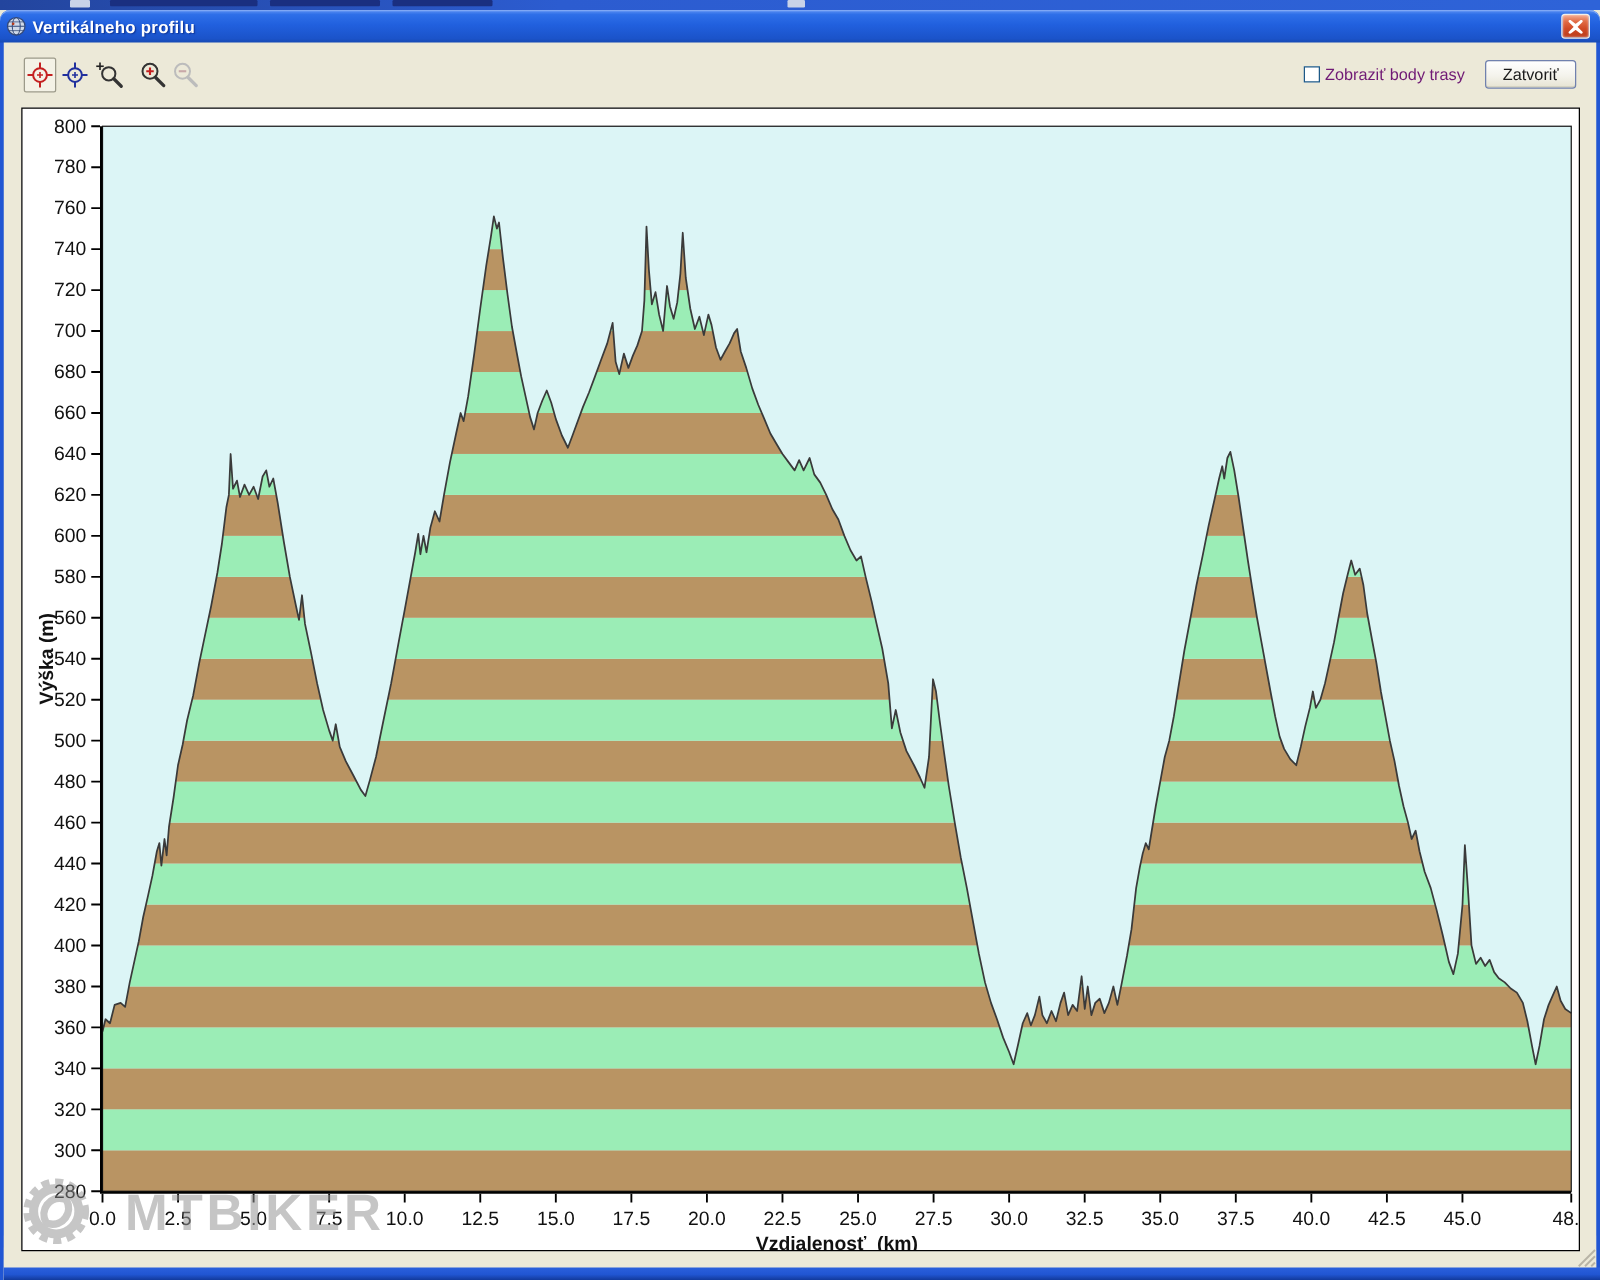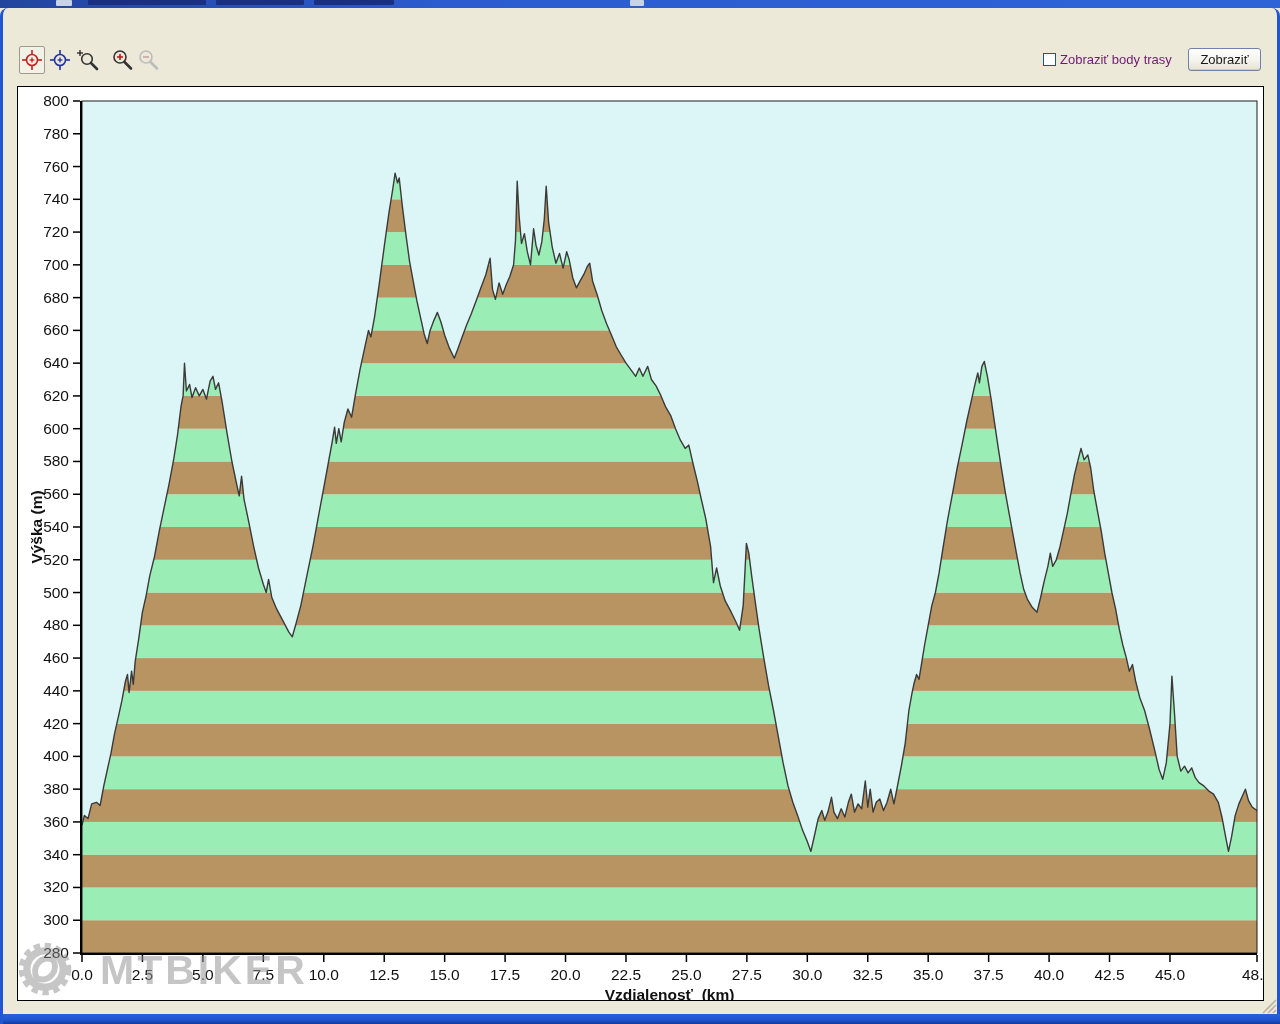--- a/index.html
+++ b/index.html
@@ -65,20 +65,38 @@
 <div class="top-strip">
   <div class="frag" style="left:88px;width:118px;"></div>
   <div class="frag" style="left:216px;width:88px;"></div>
   <div class="frag" style="left:314px;width:80px;"></div>
   <div class="tiny-ico" style="left:56px;width:16px;"></div>
   <div class="tiny-ico" style="left:630px;width:14px;"></div>
 </div>
 
 <div class="window">
 
+  <div class="titlebar">
+    <span style="display:inline-flex;">
+      <svg width="16" height="16" viewBox="0 0 16 16">
+        <circle cx="8" cy="8" r="7" fill="#CFD9E8" stroke="#33497A" stroke-width="1"></circle>
+        <ellipse cx="8" cy="8" rx="3.2" ry="7" fill="none" stroke="#33497A" stroke-width=".8"></ellipse>
+        <line x1="1" y1="8" x2="15" y2="8" stroke="#33497A" stroke-width=".8"></line>
+        <line x1="2.2" y1="4.5" x2="13.8" y2="4.5" stroke="#33497A" stroke-width=".6"></line>
+        <line x1="2.2" y1="11.5" x2="13.8" y2="11.5" stroke="#33497A" stroke-width=".6"></line>
+        <circle cx="5.5" cy="6" r="1.1" fill="#B83A1A"></circle>
+      </svg>
+    </span>
+    <span class="title-text">Vertikálneho profilu</span>
+    <div class="close-btn">
+      <svg width="13" height="11" viewBox="0 0 13 11">
+        <path d="M2 1 L6.5 4.4 L11 1 M2 10 L6.5 6.6 L11 10 M2 1 L11 10 M11 1 L2 10" stroke="#fff" stroke-width="2.2" fill="none" stroke-linecap="round"></path>
+      </svg>
+    </div>
+  </div>
 
   <div class="toolbar">
     <div class="tool-btn active" style="left:16px;">
       <svg width="22" height="22" viewBox="0 0 22 22">
         <circle cx="11" cy="11" r="5.5" fill="none" stroke="#C42020" stroke-width="1.6"></circle>
         <line x1="11" y1="1" x2="11" y2="6" stroke="#C42020" stroke-width="1.6"></line>
         <line x1="11" y1="16" x2="11" y2="21" stroke="#C42020" stroke-width="1.6"></line>
         <line x1="1" y1="11" x2="6" y2="11" stroke="#C42020" stroke-width="1.6"></line>
         <line x1="16" y1="11" x2="21" y2="11" stroke="#C42020" stroke-width="1.6"></line>
         <line x1="11" y1="8.6" x2="11" y2="13.4" stroke="#C42020" stroke-width="1.3"></line>
@@ -117,21 +135,21 @@
         <circle cx="10" cy="9" r="6" fill="none" stroke="#BCBCBC" stroke-width="1.6"></circle>
         <line x1="7" y1="9" x2="13" y2="9" stroke="#C8A8A8" stroke-width="1.7"></line>
         <line x1="14.5" y1="14" x2="21" y2="20.5" stroke="#BCBCBC" stroke-width="2.6" stroke-linecap="round"></line>
       </svg>
     </div>
 
     <div class="right-group-check">
       <div class="xp-checkbox"></div>
       <span class="check-label">Zobraziť body trasy</span>
     </div>
-    <div class="xp-button">Zobraziť</div>
+    <div class="xp-button">Zatvoriť</div>
   </div>
 
   <div class="chart-canvas">
     <svg id="chart-svg" width="1245" height="913">
         <rect x="64" y="14" width="1175" height="852" fill="#DCF5F6"></rect>
         <defs>
           <clipPath id="profclip">
             <path d="M64.0 738.2 L66.4 728.4 L70.0 731.6 L73.7 716.9 L78.5 715.3 L82.1 718.5 L85.8 698.9 L89.4 682.5 L93.0 666.1 L96.6 646.4 L100.3 630.1 L103.9 613.7 L107.5 594.0 L109.5 587.5 L111.1 605.5 L113.6 584.2 L115.3 597.3 L117.2 574.4 L120.8 551.4 L124.4 525.2 L128.1 508.8 L131.7 489.2 L136.5 469.5 L141.4 443.3 L146.2 420.3 L151.0 397.4 L155.9 371.2 L159.5 348.2 L163.1 318.8 L165.1 308.9 L166.5 276.2 L168.4 304.0 L171.6 297.5 L174.0 310.6 L177.6 300.7 L181.3 308.9 L184.9 302.4 L188.5 312.2 L192.1 294.2 L195.0 289.3 L197.5 302.4 L200.6 295.8 L204.2 315.5 L209.1 346.6 L213.9 374.5 L218.7 397.4 L221.2 408.9 L223.6 389.2 L226.0 412.1 L230.8 435.1 L235.7 459.7 L240.5 481.0 L245.3 497.3 L248.2 505.5 L250.6 492.4 L253.8 510.5 L258.6 521.9 L264.7 533.4 L270.7 544.9 L274.3 549.8 L278.0 536.7 L282.8 518.6 L288.8 489.2 L294.9 459.7 L300.9 426.9 L305.8 400.7 L310.6 374.5 L314.2 354.8 L316.6 340.1 L318.3 356.4 L320.8 341.7 L323.2 354.8 L326.3 335.1 L329.9 322.0 L333.6 330.2 L337.2 308.9 L342.0 282.7 L346.9 259.8 L350.5 243.4 L352.9 249.9 L356.5 230.3 L361.4 195.9 L366.2 159.8 L371.0 125.4 L374.7 102.5 L377.1 86.1 L379.5 95.9 L381.2 91.0 L384.3 118.9 L388.0 148.4 L391.6 174.6 L395.2 194.2 L398.9 213.9 L402.5 230.3 L406.1 246.7 L409.2 256.5 L412.1 243.4 L415.8 233.6 L419.4 225.4 L423.0 235.2 L426.7 248.3 L431.5 261.4 L436.3 271.2 L440.0 261.4 L443.6 251.6 L448.4 238.5 L453.2 227.0 L458.1 213.9 L462.9 200.8 L467.8 187.7 L472.1 171.3 L474.5 202.4 L477.4 212.3 L481.1 195.9 L484.7 207.3 L488.3 197.5 L491.9 189.3 L495.6 177.8 L497.5 153.3 L499.2 94.3 L501.1 128.7 L503.5 156.5 L506.4 146.7 L509.3 164.7 L512.5 177.8 L515.6 141.8 L518.0 158.2 L520.9 168.0 L523.8 154.9 L526.3 132.0 L528.2 99.2 L530.6 135.2 L534.2 159.8 L537.9 176.2 L541.5 166.4 L545.1 181.1 L548.7 164.7 L551.2 172.9 L554.8 191.0 L558.4 200.8 L562.0 194.2 L565.7 187.7 L569.3 179.5 L571.7 176.2 L574.6 194.2 L579.0 207.3 L583.8 223.7 L588.6 236.8 L593.5 248.3 L598.3 259.8 L603.1 268.0 L608.0 276.2 L612.8 282.7 L617.7 289.3 L621.3 281.1 L624.9 289.3 L629.7 279.4 L633.4 292.5 L638.2 299.1 L643.0 308.9 L647.9 320.4 L652.7 328.6 L657.5 341.7 L662.4 353.2 L667.2 361.4 L670.8 358.1 L674.5 374.5 L679.3 394.1 L682.9 410.5 L687.8 431.8 L692.6 459.7 L695.5 495.7 L698.6 481.0 L702.3 499.0 L707.1 513.7 L713.2 525.2 L718.0 535.0 L721.6 543.2 L725.2 518.6 L728.4 456.4 L730.8 466.2 L733.7 489.2 L737.3 515.4 L741.0 541.6 L745.8 571.1 L750.6 598.9 L755.5 623.5 L760.3 649.7 L765.1 675.9 L770.0 698.9 L774.8 715.3 L779.6 728.4 L784.5 743.1 L789.3 754.6 L792.9 764.4 L796.6 748.0 L800.2 731.6 L803.8 723.5 L806.7 733.3 L809.9 725.1 L813.5 710.3 L815.9 725.1 L819.5 731.6 L823.2 721.8 L826.8 730.0 L830.4 715.3 L833.3 707.1 L836.5 725.1 L840.1 716.9 L843.7 721.8 L847.3 694.0 L849.8 720.2 L852.2 702.2 L855.1 725.1 L858.2 715.3 L861.8 712.0 L865.5 723.5 L869.1 715.3 L872.7 702.2 L875.9 716.9 L879.2 700.5 L883.6 677.6 L887.2 656.3 L890.9 623.5 L893.8 607.1 L896.2 595.7 L898.6 587.5 L901.0 592.4 L903.4 577.6 L906.6 558.0 L910.2 538.3 L913.8 518.6 L917.4 505.5 L921.1 485.9 L924.7 462.9 L929.5 433.4 L934.4 407.2 L939.2 381.0 L944.0 358.1 L948.9 333.5 L953.7 312.2 L957.3 295.8 L959.8 286.0 L961.4 295.8 L963.9 279.4 L966.3 274.5 L969.4 289.3 L973.1 312.2 L976.7 336.8 L980.3 361.4 L983.9 384.3 L987.6 407.2 L991.2 426.9 L994.8 446.6 L998.4 466.2 L1002.1 485.9 L1005.7 502.3 L1009.3 512.1 L1014.2 520.3 L1019.0 525.2 L1022.6 510.5 L1026.2 494.1 L1029.9 479.3 L1032.3 466.2 L1034.7 479.3 L1038.3 472.8 L1042.0 459.7 L1045.6 443.3 L1049.2 426.9 L1052.8 407.2 L1056.5 387.6 L1060.1 372.8 L1063.0 361.4 L1066.1 372.8 L1069.8 367.9 L1072.7 381.0 L1075.8 404.0 L1079.4 423.6 L1083.1 443.3 L1086.7 466.2 L1090.3 485.9 L1093.9 505.5 L1097.6 521.9 L1101.2 541.6 L1104.8 558.0 L1108.4 571.1 L1111.3 584.2 L1114.5 577.6 L1117.6 594.0 L1121.7 610.4 L1126.6 623.5 L1131.4 641.5 L1136.2 661.2 L1141.1 682.5 L1144.7 692.3 L1148.3 675.9 L1152.0 636.6 L1153.9 589.1 L1156.3 623.5 L1159.2 669.4 L1162.8 684.1 L1166.5 679.2 L1170.1 685.8 L1173.7 680.9 L1177.3 690.7 L1181.0 695.6 L1185.8 698.9 L1190.6 703.8 L1195.5 707.1 L1200.3 715.3 L1203.9 730.0 L1207.6 749.7 L1210.5 764.4 L1213.6 749.7 L1217.2 728.4 L1220.9 716.9 L1224.5 708.7 L1227.4 702.2 L1230.5 713.6 L1234.2 720.2 L1239.0 723.5 L1239 866 L64 866 Z"></path>
           </clipPath>
         </defs>

